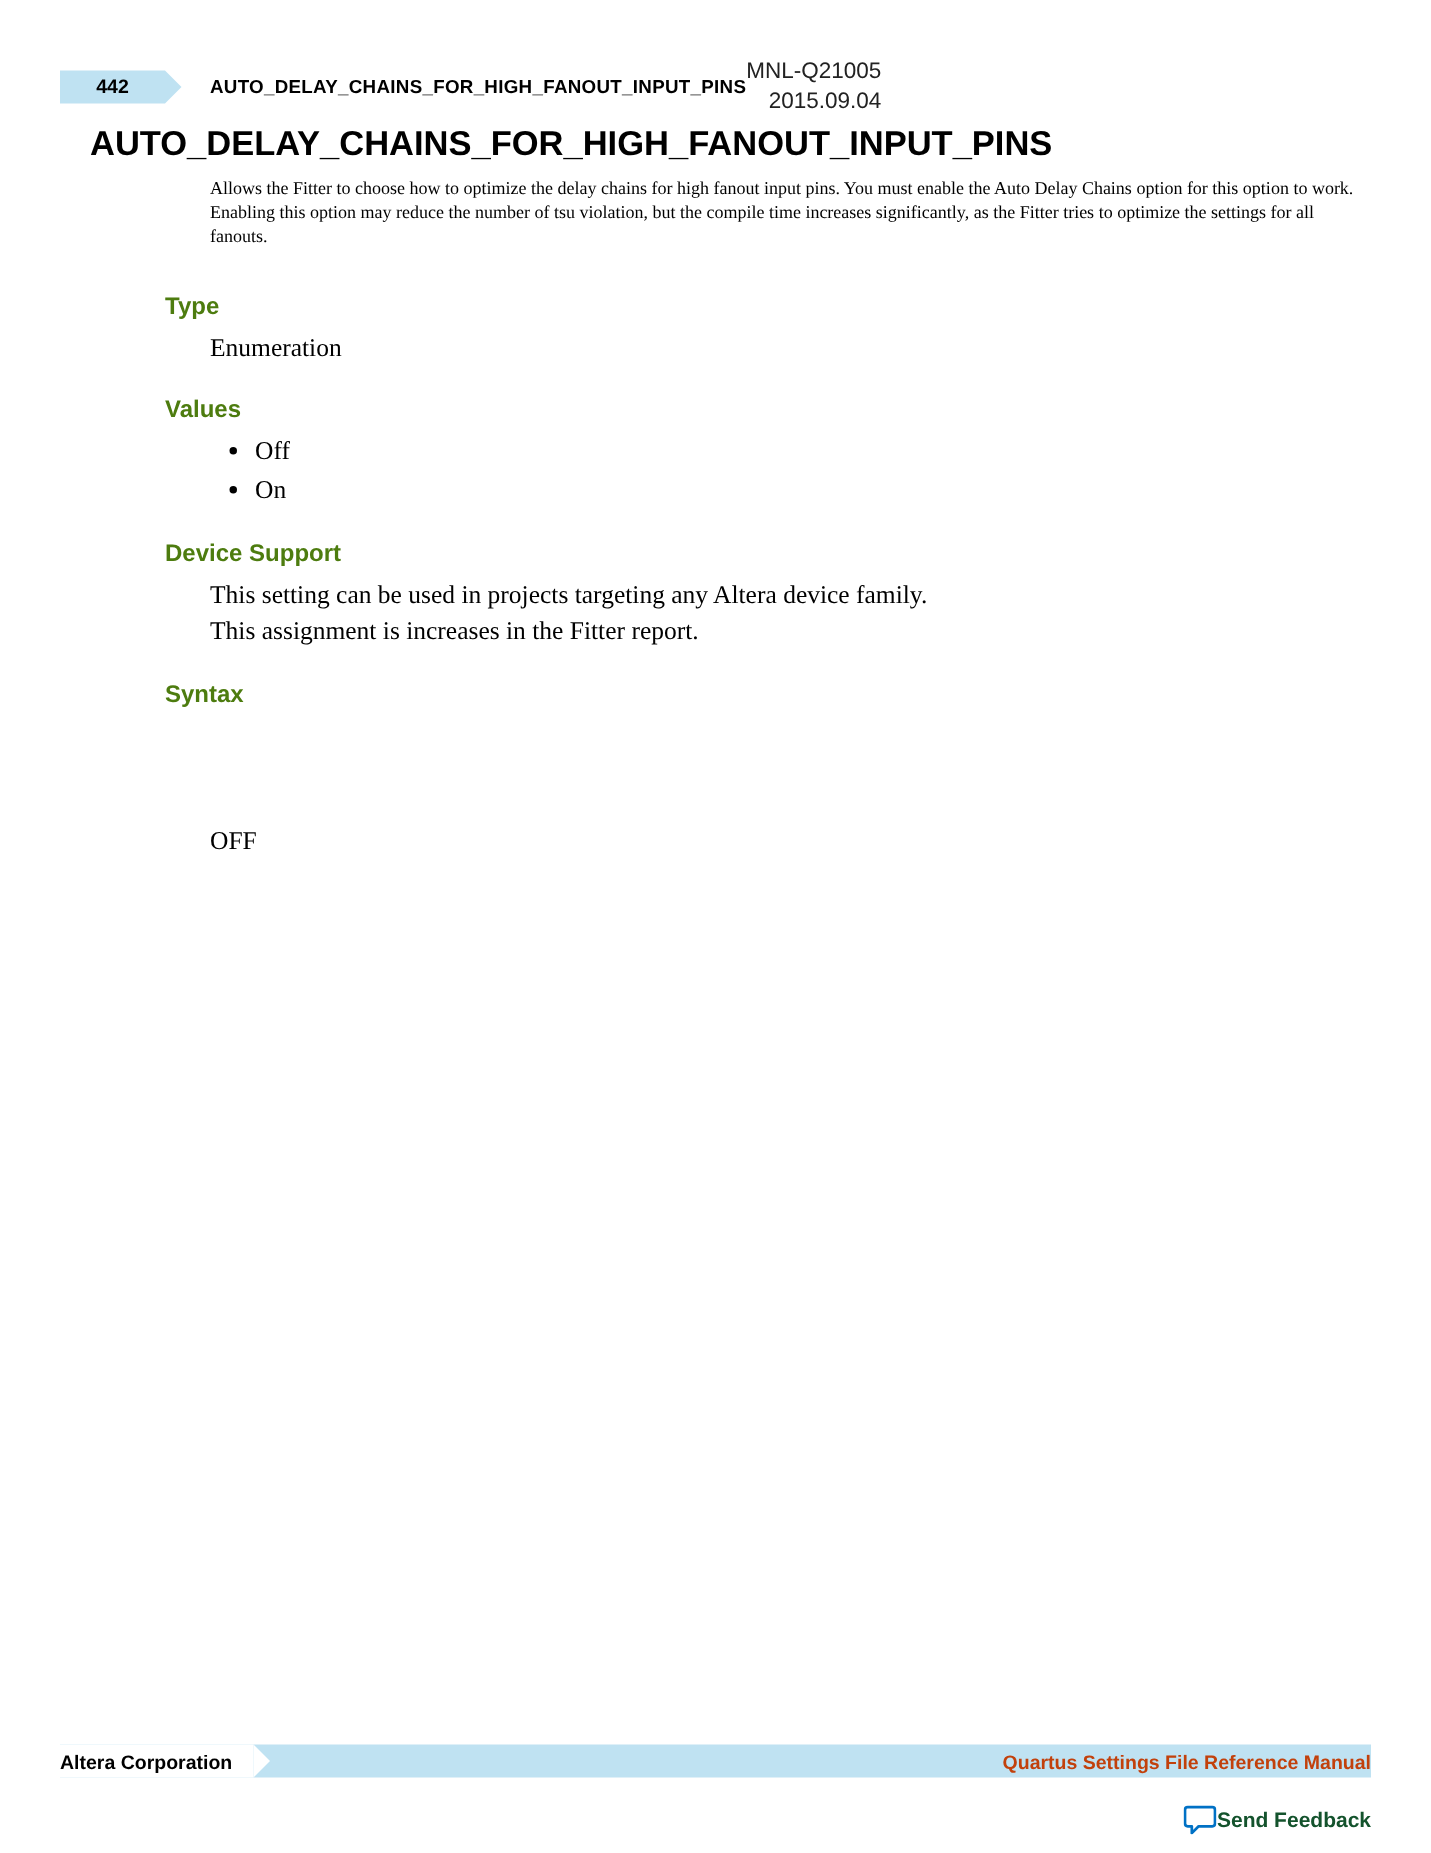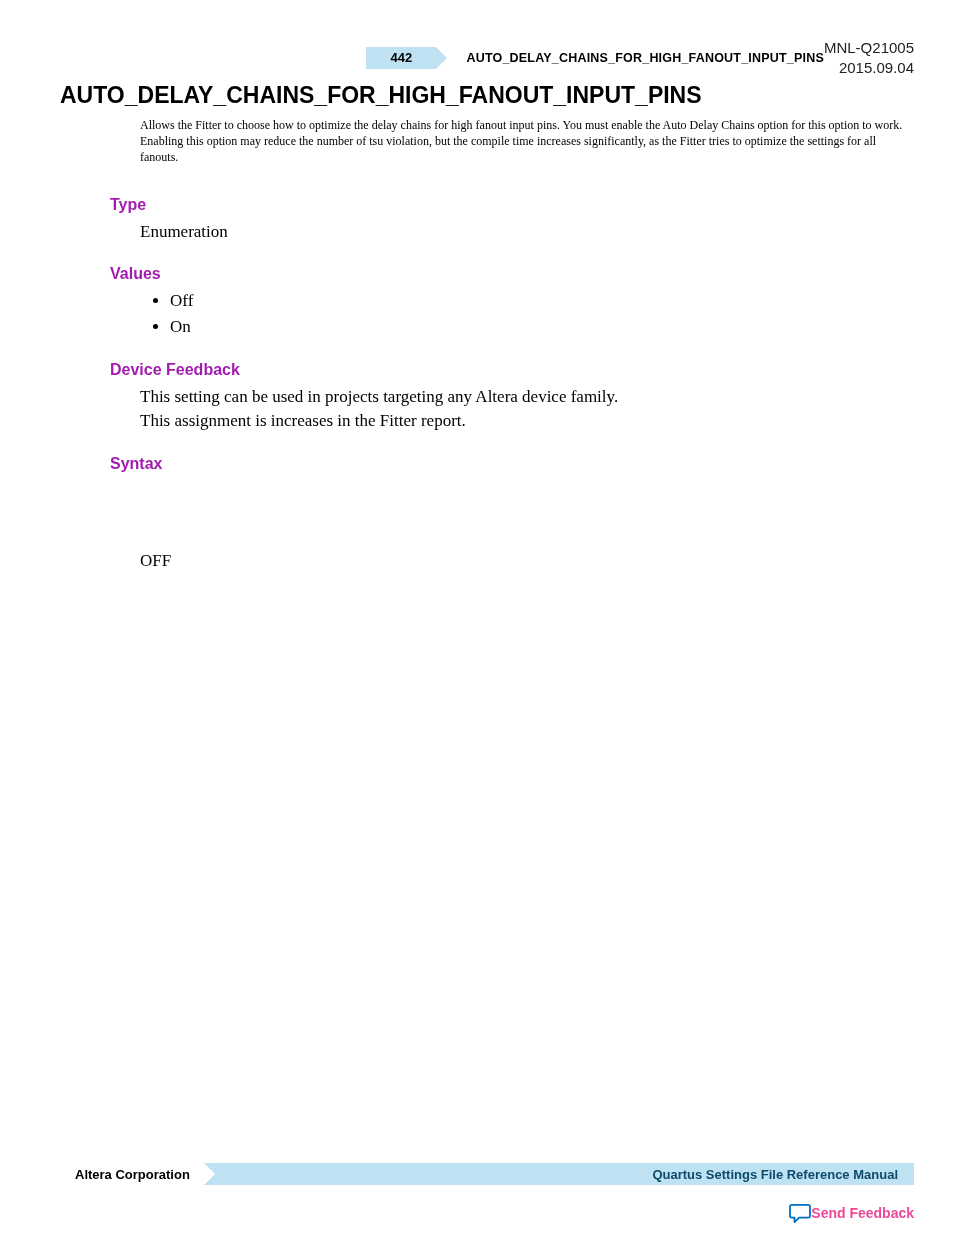--- a/index.html
+++ b/index.html
@@ -13,21 +13,21 @@
     position: relative;
     box-sizing: border-box;
   }
   .header {
     position: absolute;
     top: 38px;
     left: 40px;
     right: 40px;
     display: flex;
     align-items: center;
-    justify-content: flex-end;
+    justify-content: flex-start;
     font-family: "Myriad Pro", Arial, sans-serif;
   }
   .header-left {
     display: flex;
     align-items: center;
   }
   .page-badge {
     background: #bfe2f2;
     height: 22px;
     width: 70px;
@@ -77,21 +77,21 @@
   .intro {
     margin: 0 0 30px 100px;
     font-size: 12px;
     line-height: 1.35;
   }
   .section-heading {
     font-family: "Myriad Pro", Arial, sans-serif;
     font-size: 16px;
     font-weight: bold;
     margin: 22px 0 6px 70px;
-    color: #a21caf;
+    color: #4d7c0f;
   }
   .section-body {
     margin: 0 0 0 100px;
     font-size: 17px;
     line-height: 1.4;
   }
   ul.values-list {
     margin: 4px 0 0 100px;
     padding-left: 30px;
     font-size: 17px;
@@ -120,48 +120,47 @@
   .footer-banner-left {
     position: absolute;
     left: -40px;
     top: 0;
     height: 22px;
     background: #fff;
     padding-right: 14px;
     display: flex;
     align-items: center;
     padding-left: 40px;
-    margin-left: 35px;
   }
   .footer-banner-left::after {
     content: "";
     position: absolute;
     right: -11px;
     top: 0;
     width: 0; height: 0;
     border-top: 11px solid transparent;
     border-bottom: 11px solid transparent;
     border-left: 11px solid #fff;
   }
   .footer-banner-right {
     margin-left: auto;
-    padding-right: 16px;
-    color: #0c4a6e;
+    padding-right: 0;
+    color: #c2410c;
   }
   .feedback {
     position: absolute;
     bottom: 12px;
     right: 40px;
     display: flex;
     align-items: center;
     gap: 0;
     font-family: "Myriad Pro", Arial, sans-serif;
     font-size: 14px;
     font-weight: bold;
-    color: #ec4899;
+    color: #14532d;
   }
   .feedback-icon {
     width: 22px;
     height: 20px;
     display: inline-block;
   }
 </style>
 </head>
 <body>
 
@@ -184,21 +183,21 @@
 
   <div class="section-heading">Type</div>
   <div class="section-body">Enumeration</div>
 
   <div class="section-heading">Values</div>
   <ul class="values-list">
     <li>Off</li>
     <li>On</li>
   </ul>
 
-  <div class="section-heading">Device Feedback</div>
+  <div class="section-heading">Device Support</div>
   <div class="section-body">This setting can be used in projects targeting any Altera device family.</div>
 
   <div class="section-body">This assignment is increases in the Fitter report.</div>
 
   <div class="section-heading">Syntax</div>
   <div style="height:70px;"></div>
 
   <div class="section-body">OFF</div>
 </div>
 

